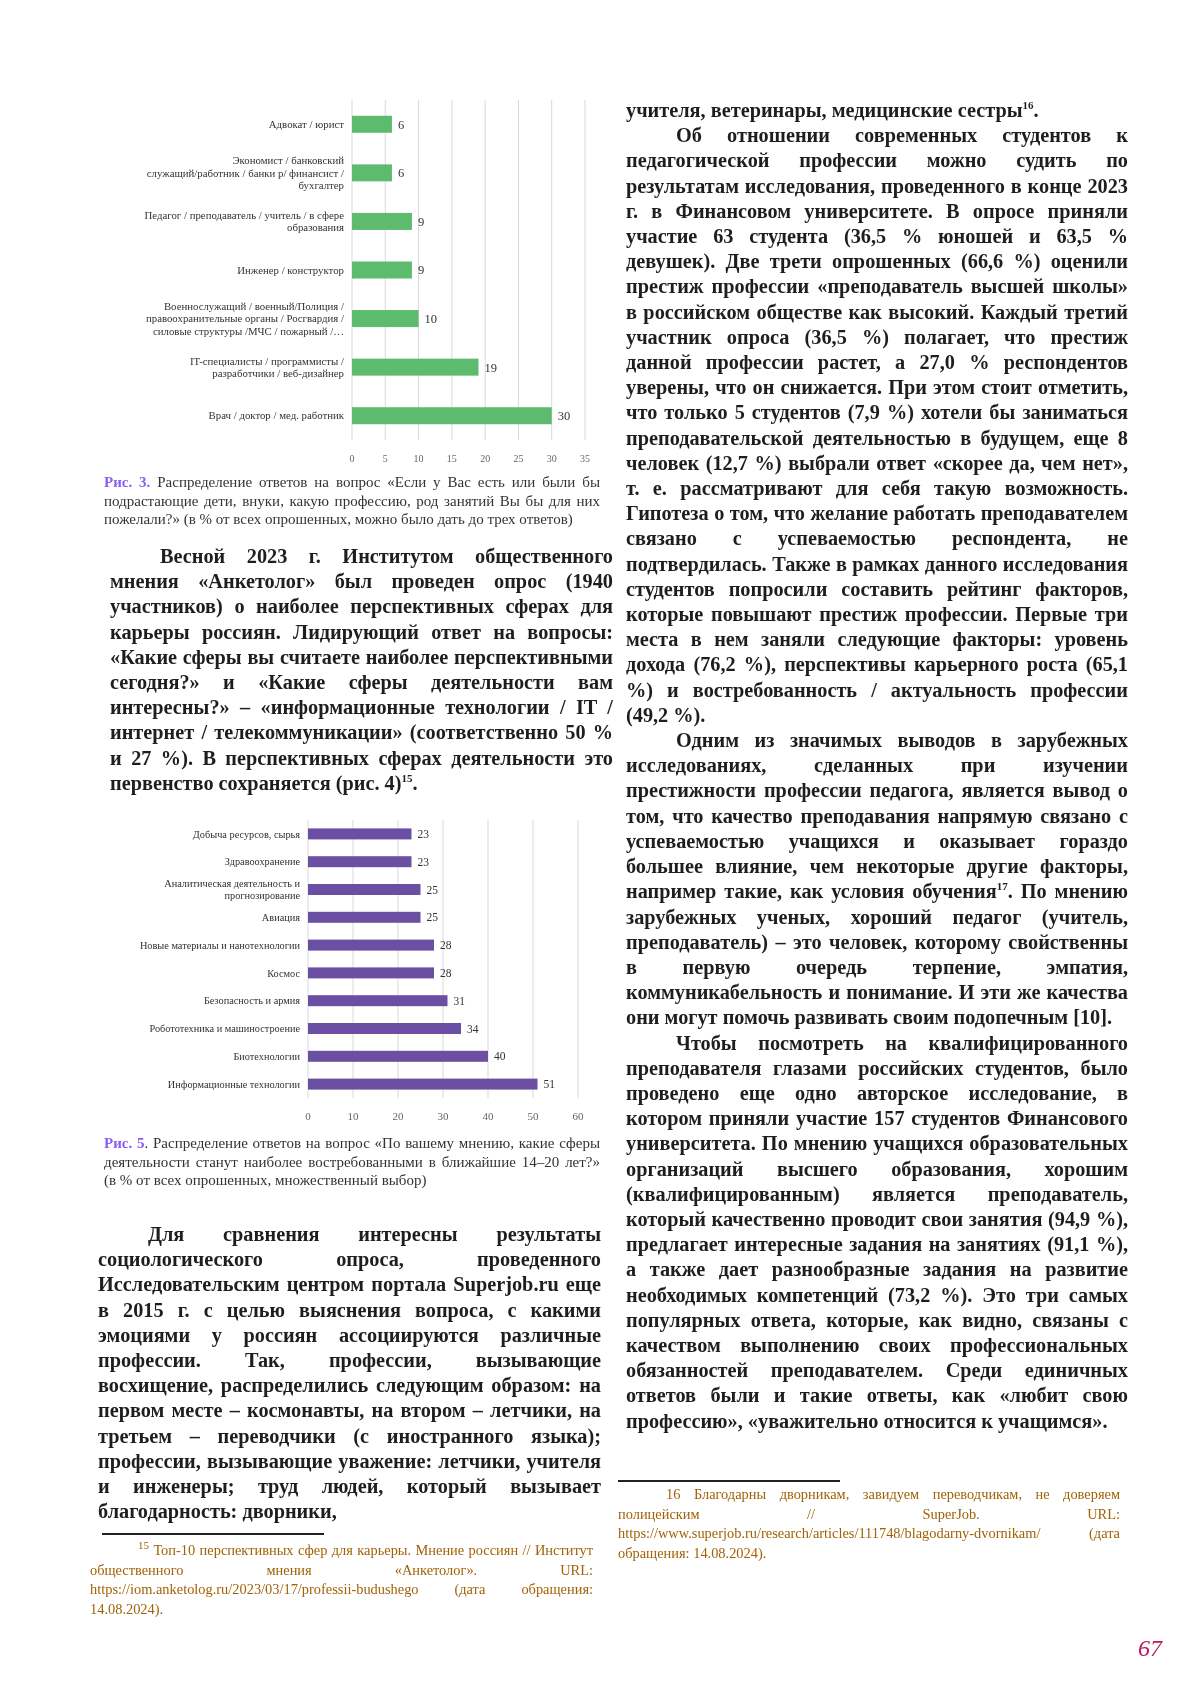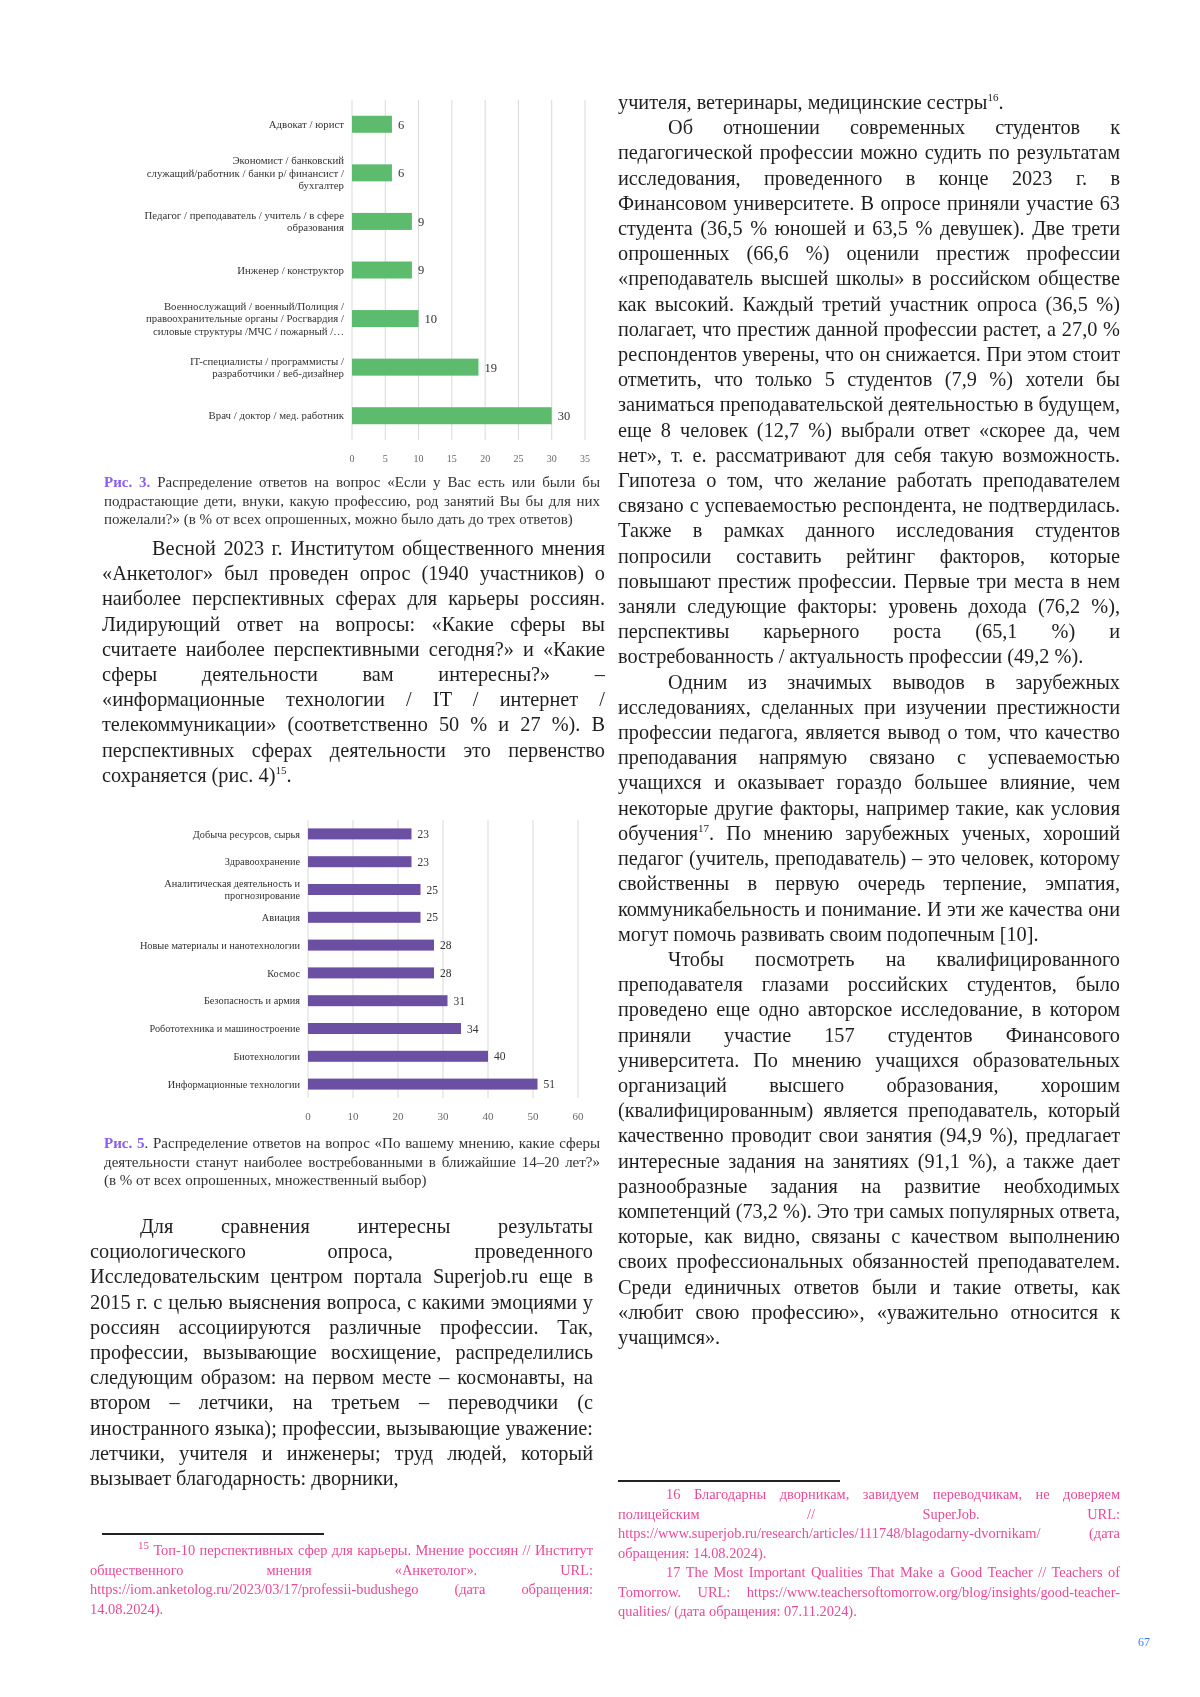--- a/index.html
+++ b/index.html
@@ -1,29 +1,29 @@
 <!DOCTYPE html>
 <html><head>
 <meta charset="utf-8">
 <style>
   html, body { margin:0; padding:0; background:#ffffff; }
   body { width:1200px; height:1697px; position:relative; overflow:hidden;
          font-family:"Liberation Serif", "DejaVu Serif", serif; color:#1e1e1e; }
   .abs { position:absolute; }
-  .col-text { font-size:20.3px; line-height:25.2px; text-align:justify; margin:0; }
+  .col-text { font-size:20.3px; line-height:25.2px; text-align:justify; margin:8px;font-weight:bold; }
   .col-text p { margin:0; text-indent:0; }
   .col-text p.ind { text-indent:50px; }
   .caption { font-size:15px; line-height:18.5px; text-align:justify; color:#333; margin:0; }
   .caption b { font-weight:bold; color:#8b5cf6; }
-  .foot { font-size:14.4px; line-height:19.5px; text-align:justify; color:#ec4899; margin:0; }
+  .foot { font-size:14.4px; line-height:19.5px; text-align:justify; color:#a16207; margin:0; }
   .foot p { margin:0; text-indent:48px; }
   .rule { position:absolute; height:1.5px; background:#222; }
   sup { font-size:11px; line-height:0; vertical-align:super; }
   svg text { font-family:"Liberation Serif", "DejaVu Serif", serif; }
-  .pnum { font-size:12px; color:#3b82f6; }
+  .pnum { font-size:24px; color:#be185d;font-style:italic; }
 </style>
 </head>
 <body>
 
 <svg class="abs" style="left:100px; top:95px;" width="520" height="385" id="fig3-svg">
     <line x1="252" x2="252" y1="5" y2="345" stroke="#d9d9d9" stroke-width="1"></line>
     <text x="252" y="367" font-size="10" fill="#666" text-anchor="middle">0</text>
     <line x1="285.2857142857143" x2="285.2857142857143" y1="5" y2="345" stroke="#d9d9d9" stroke-width="1"></line>
     <text x="285.2857142857143" y="367" font-size="10" fill="#666" text-anchor="middle">5</text>
     <line x1="318.57142857142856" x2="318.57142857142856" y1="5" y2="345" stroke="#d9d9d9" stroke-width="1"></line>
@@ -132,16 +132,15 @@
 <div class="abs col-text" style="left:618px; top:90px; width:502px;">
   <p><span>учителя, ветеринары, медицинские сестры</span><sup>16</sup><span>.</span></p>
   <p class="ind">Об отношении современных студентов к педагогической профессии можно судить по результатам исследования, проведенного в конце 2023 г. в Финансовом университете. В опросе приняли участие 63 студента (36,5 % юношей и 63,5 % девушек). Две трети опрошенных (66,6 %) оценили престиж профессии «преподаватель высшей школы» в российском обществе как высокий. Каждый третий участник опроса (36,5 %) полагает, что престиж данной профессии растет, а 27,0 % респондентов уверены, что он снижается. При этом стоит отметить, что только 5 студентов (7,9 %) хотели бы заниматься преподавательской деятельностью в будущем, еще 8 человек (12,7 %) выбрали ответ «скорее да, чем нет», т. е. рассматривают для себя такую возможность. Гипотеза о том, что желание работать преподавателем связано с успеваемостью респондента, не подтвердилась. Также в рамках данного исследования студентов попросили составить рейтинг факторов, которые повышают престиж профессии. Первые три места в нем заняли следующие факторы: уровень дохода (76,2 %), перспективы карьерного роста (65,1 %) и востребованность / актуальность профессии (49,2 %).</p>
   <p class="ind"><span>Одним из значимых выводов в зарубежных исследованиях, сделанных при изучении престижности профессии педагога, является вывод о том, что качество преподавания напрямую связано с успеваемостью учащихся и оказывает гораздо большее влияние, чем некоторые другие факторы, например такие, как условия обучения</span><sup>17</sup><span>. По мнению зарубежных ученых, хороший педагог (учитель, преподаватель) – это человек, которому свойственны в первую очередь терпение, эмпатия, коммуникабельность и понимание. И эти же качества они могут помочь развивать своим подопечным [10].</span></p>
   <p class="ind">Чтобы посмотреть на квалифицированного преподавателя глазами российских студентов, было проведено еще одно авторское исследование, в котором приняли участие 157 студентов Финансового университета. По мнению учащихся образовательных организаций высшего образования, хорошим (квалифицированным) является преподаватель, который качественно проводит свои занятия (94,9 %), предлагает интересные задания на занятиях (91,1 %), а также дает разнообразные задания на развитие необходимых компетенций (73,2 %). Это три самых популярных ответа, которые, как видно, связаны с качеством выполнению своих профессиональных обязанностей преподавателем. Среди единичных ответов были и такие ответы, как «любит свою профессию», «уважительно относится к учащимся».</p>
 </div>
 
 <div class="rule" style="left:618px; top:1480px; width:222px;"></div>
 <div class="abs foot" style="left:618px; top:1485px; width:502px;">
   <p>16 Благодарны дворникам, завидуем переводчикам, не доверяем полицейским // SuperJob. URL: https://www.superjob.ru/research/articles/111748/blagodarny-dvornikam/ (дата обращения: 14.08.2024).</p>
-  <p>17 The Most Important Qualities That Make a Good Teacher // Teachers of Tomorrow. URL: https://www.teachersoftomorrow.org/blog/insights/good-teacher-qualities/ (дата обращения: 07.11.2024).</p>
 </div>
 
 <div class="abs pnum" style="left:1138px; top:1635px;">67</div>
 
 </body></html>

